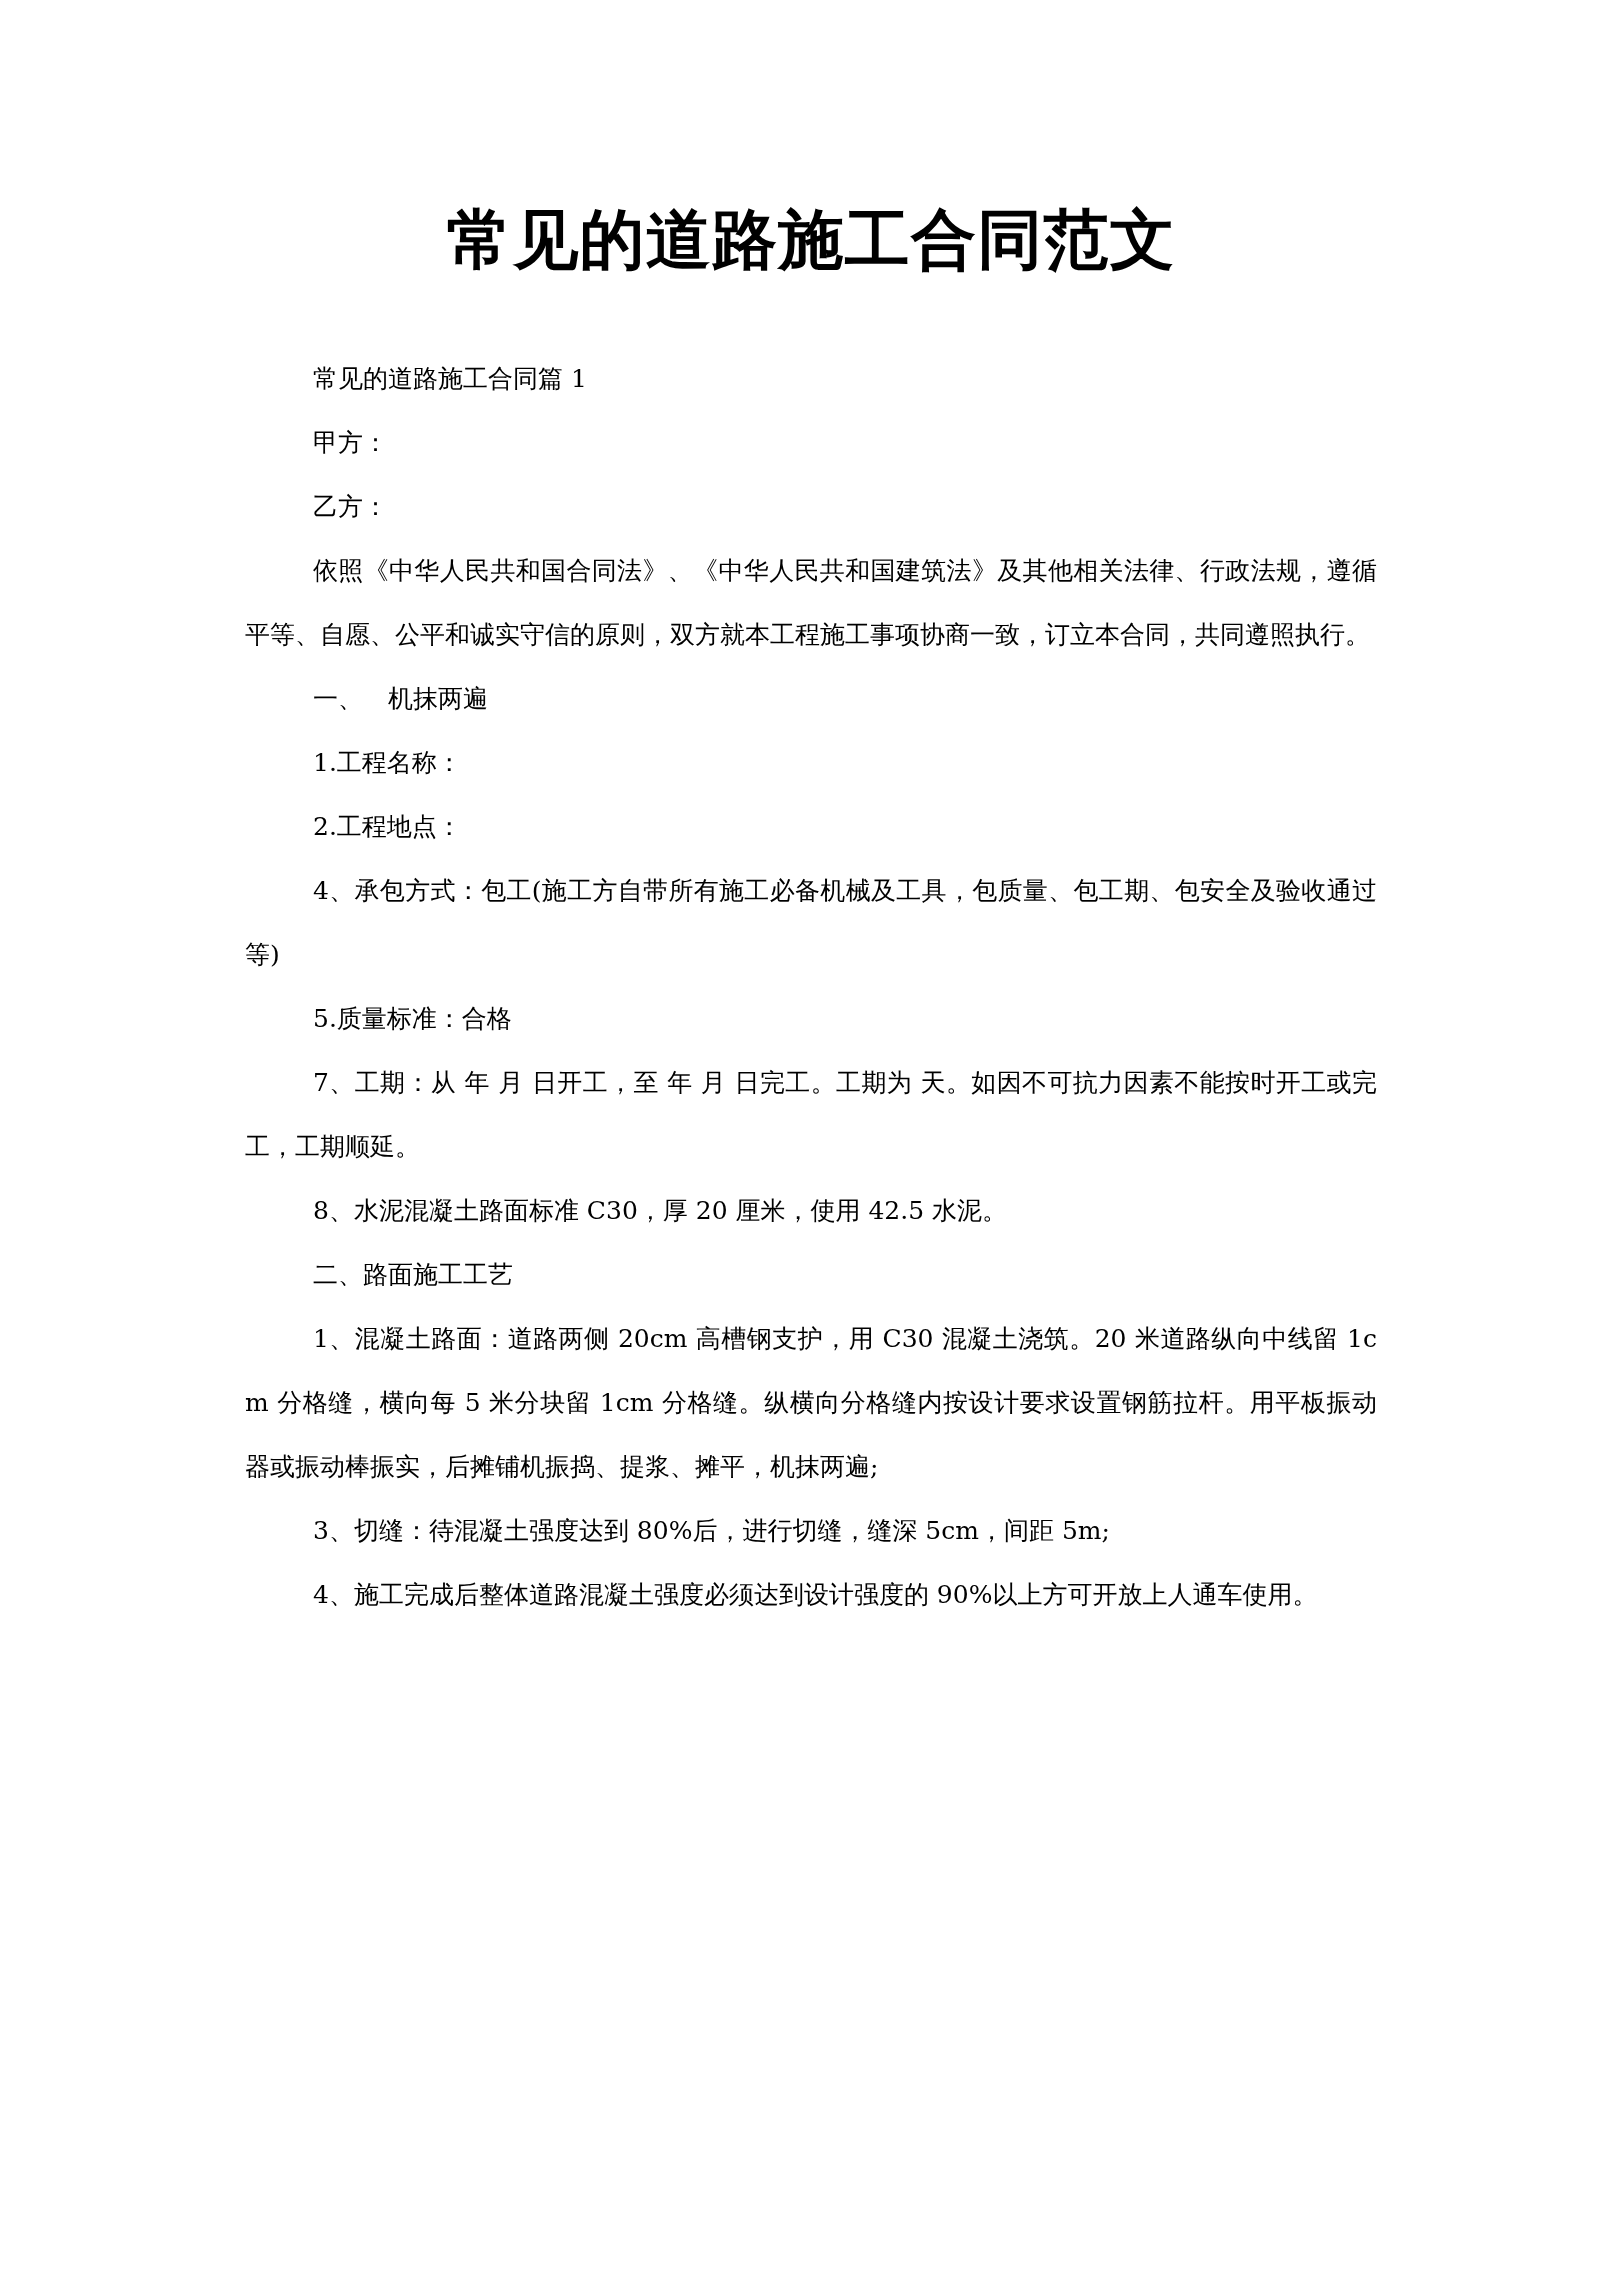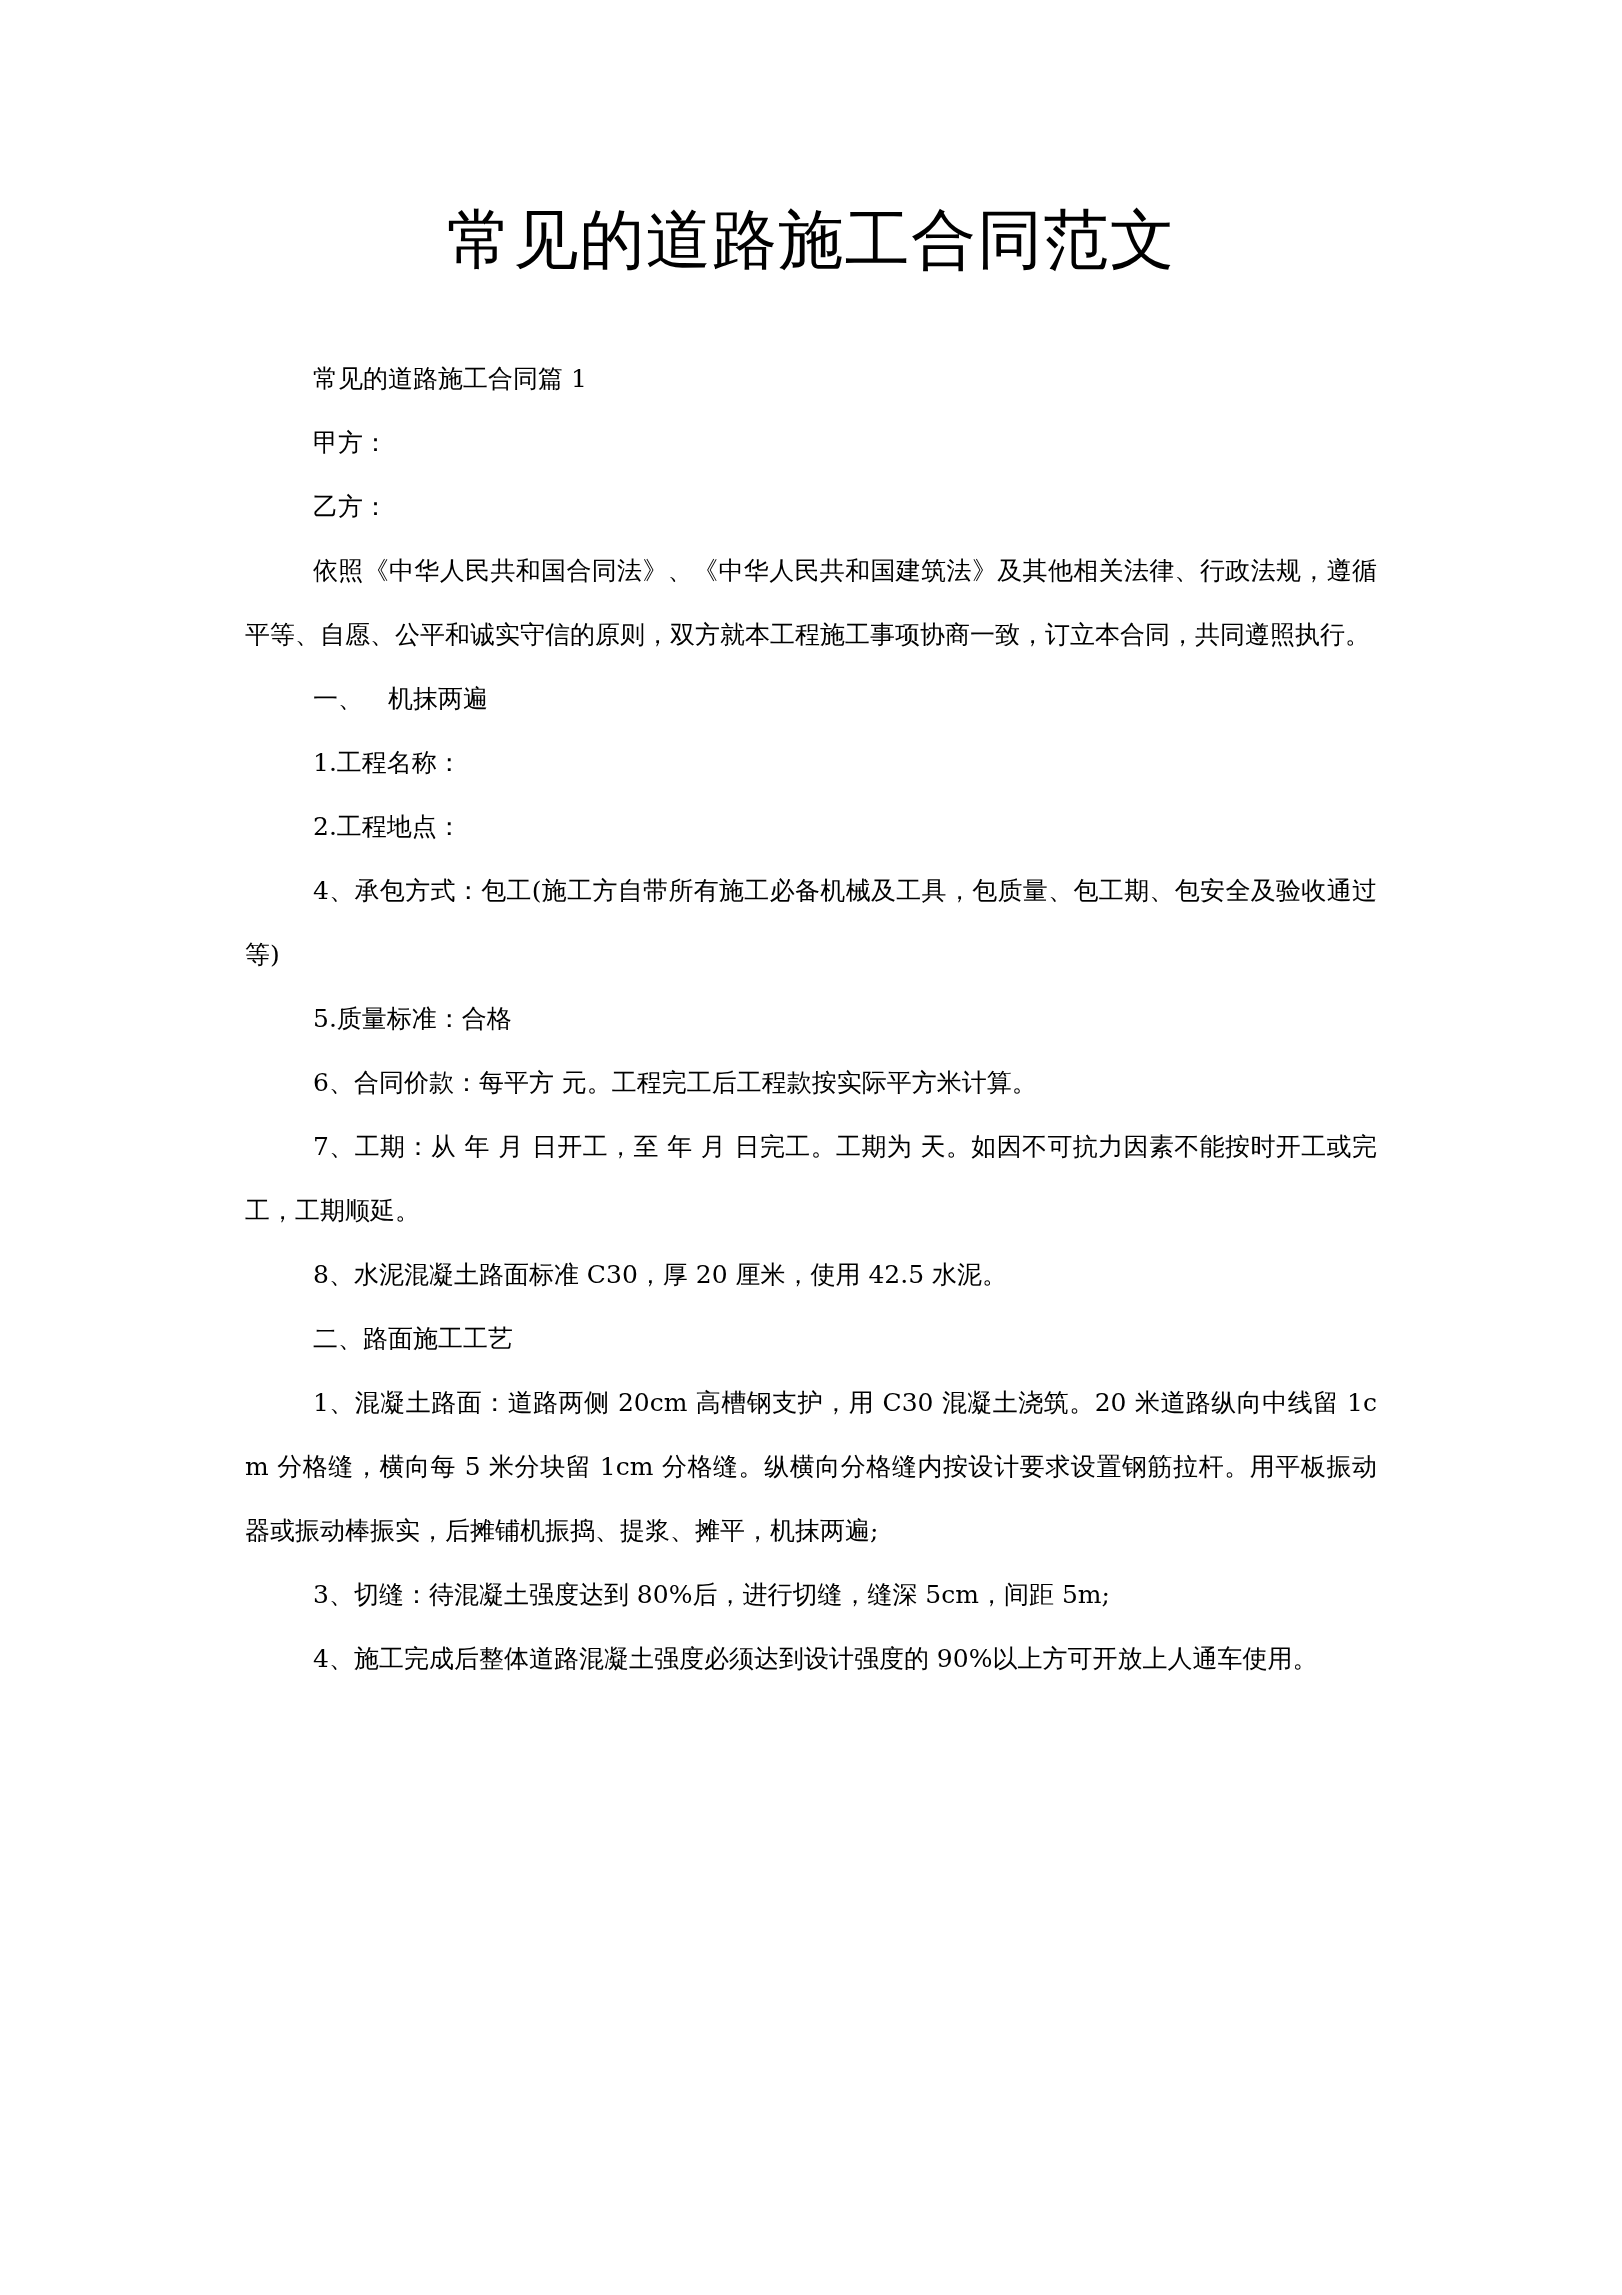--- a/index.html
+++ b/index.html
@@ -25,21 +25,21 @@
   .title {
     position: absolute;
     left: 0;
     top: 200px;
     width: 1623px;
     text-align: center;
     font-size: 65px;
     line-height: 79px;
     letter-spacing: 1.3px;
     margin: 0;
-    font-weight: normal;
+    font-weight: bold;
   }
   .body {
     position: absolute;
     left: 245px;
     top: 347px;
     width: 1132px;
     font-size: 25px;
     line-height: 64px;
   }
   .para {
@@ -60,21 +60,20 @@
   <div class="body">
     <p class="para">常见的道路施工合同篇 1</p>
     <p class="para">甲方：</p>
     <p class="para">乙方：</p>
     <p class="para">依照《中华人民共和国合同法》、《中华人民共和国建筑法》及其他相关法律、行政法规，遵循平等、自愿、公平和诚实守信的原则，双方就本工程施工事项协商一致，订立本合同，共同遵照执行。</p>
     <p class="para">一、　机抹两遍</p>
     <p class="para">1.工程名称：</p>
     <p class="para">2.工程地点：</p>
     <p class="para">4、承包方式：包工(施工方自带所有施工必备机械及工具，包质量、包工期、包安全及验收通过等)</p>
     <p class="para">5.质量标准：合格</p>
-    <p class="para">6、合同价款：每平方 元。工程完工后工程款按实际平方米计算。</p>
     <p class="para">7、工期：从 年 月 日开工，至 年 月 日完工。工期为 天。如因不可抗力因素不能按时开工或完工，工期顺延。</p>
     <p class="para">8、水泥混凝土路面标准 C30，厚 20 厘米，使用 42.5 水泥。</p>
     <p class="para">二、路面施工工艺</p>
     <p class="para">1、混凝土路面：道路两侧 20cm 高槽钢支护，用 C30 混凝土浇筑。20 米道路纵向中线留 1cm 分格缝，横向每 5 米分块留 1cm 分格缝。纵横向分格缝内按设计要求设置钢筋拉杆。用平板振动器或振动棒振实，后摊铺机振捣、提浆、摊平，机抹两遍;</p>
     <p class="para">3、切缝：待混凝土强度达到 80%后，进行切缝，缝深 5cm，间距 5m;</p>
     <p class="para">4、施工完成后整体道路混凝土强度必须达到设计强度的 90%以上方可开放上人通车使用。</p>
   </div>
 </div>
 
 

